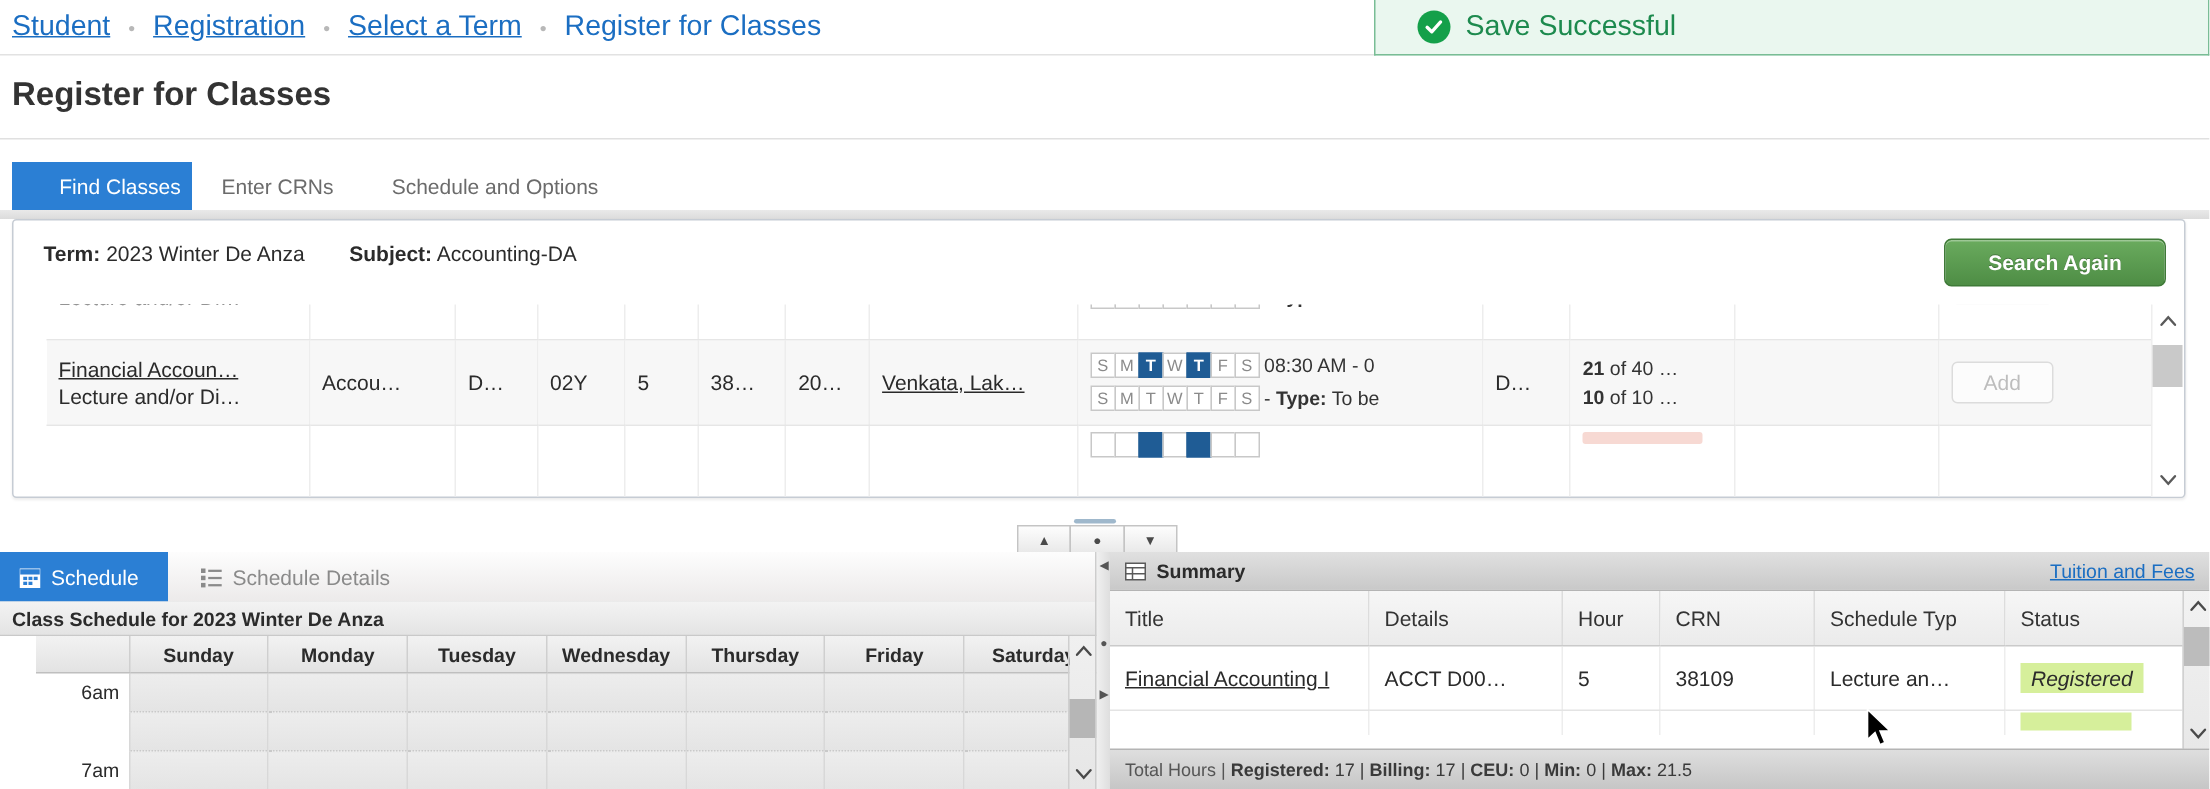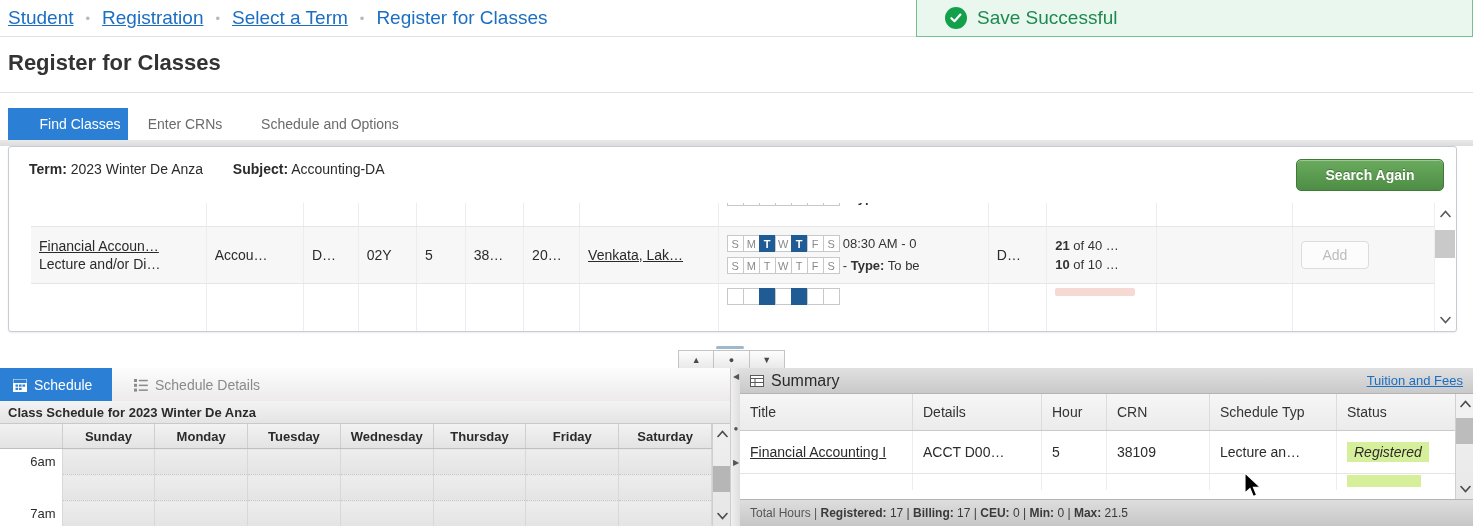--- a/index.html
+++ b/index.html
@@ -153,21 +153,21 @@
     font-size:14px;cursor:pointer;box-sizing:border-box;padding-left:10px;}
   .stab.active{background:#2b7fd4;color:#fff;padding-left:13px;}
   .stab.idle{color:#8a8a8a;}
   .stab .ico{margin-right:7px;display:flex;align-items:center;}
 
   .sched-sub{position:absolute;left:0;top:33px;width:734px;height:23px;
     background:linear-gradient(#f3f3f3,#e4e4e4);border-bottom:1px solid #c9c9c9;
     display:flex;align-items:center;padding-left:8px;box-sizing:border-box;
     font-size:13px;font-weight:bold;color:#2b2b2b;}
 
-  .cal{position:absolute;left:0;top:56px;width:712px;height:102px;overflow:hidden;}
+  .cal{position:absolute;left:0;top:56px;width:712px;height:102px;overflow:hidden;padding-left:24px;}
   .cal table{border-collapse:collapse;width:712px;table-layout:fixed;font-size:13px;}
   .cal th{height:22px;background:linear-gradient(#f2f2f2,#e3e3e3);border-right:1px solid #cfcfcf;
     border-bottom:1px solid #bfbfbf;font-size:13px;font-weight:bold;color:#2b2b2b;}
   .cal td{border-right:1px solid #d8d8d8;border-bottom:1px dotted #c9c9c9;
     background:linear-gradient(#ededed,#e4e4e4);height:23px;}
   .cal td.hourcell{background:#fff;text-align:right;padding-right:6px;font-size:13px;color:#2b2b2b;
     border-bottom:none;border-right:1px solid #d8d8d8;}
   .cal td.blank{background:#fff;border-bottom:none;}
   .cal col.hourcol{width:62px;}
 
@@ -187,21 +187,21 @@
   .vsplit .vtop{position:absolute;top:0;left:0;}
   .vsplit .vdot{position:absolute;top:52px;left:0;}
   .vsplit .vbot{position:absolute;top:86px;left:0;}
 
   
   .sum-panel{position:absolute;left:740px;top:368px;width:733px;height:158px;background:#fff;}
   .sum-head{position:absolute;left:0;top:0;width:733px;height:26px;
     background:linear-gradient(#e0e0e0,#c9c9c9);border-bottom:1px solid #b4b4b4;
     display:flex;align-items:center;padding:0 10px;box-sizing:border-box;}
   .sum-head .sico{margin-right:7px;display:flex;align-items:center;}
-  .sum-head .stitle{font-size:16px;font-weight:normal;color:#2b2b2b;}
+  .sum-head .stitle{font-size:13px;font-weight:bold;color:#2b2b2b;}
   .sum-head .tuition{margin-left:auto;font-size:13px;color:#1b6ec2;text-decoration:underline;cursor:pointer;}
 
   .sum-table-wrap{position:absolute;left:0;top:26px;width:715px;height:105px;overflow:hidden;
     border-right:1px solid #d6d6d6;}
   .sum-table{width:715px;border-collapse:collapse;table-layout:fixed;font-size:14px;color:#2b2b2b;}
   .sum-table th{
     background:linear-gradient(#f6f6f6,#ebebeb);border-right:1px solid #dcdcdc;
     border-bottom:1px solid #cacaca;height:36px;text-align:left;padding:0 10px;
     font-size:14px;font-weight:normal;color:#333;white-space:nowrap;overflow:hidden;
   }

